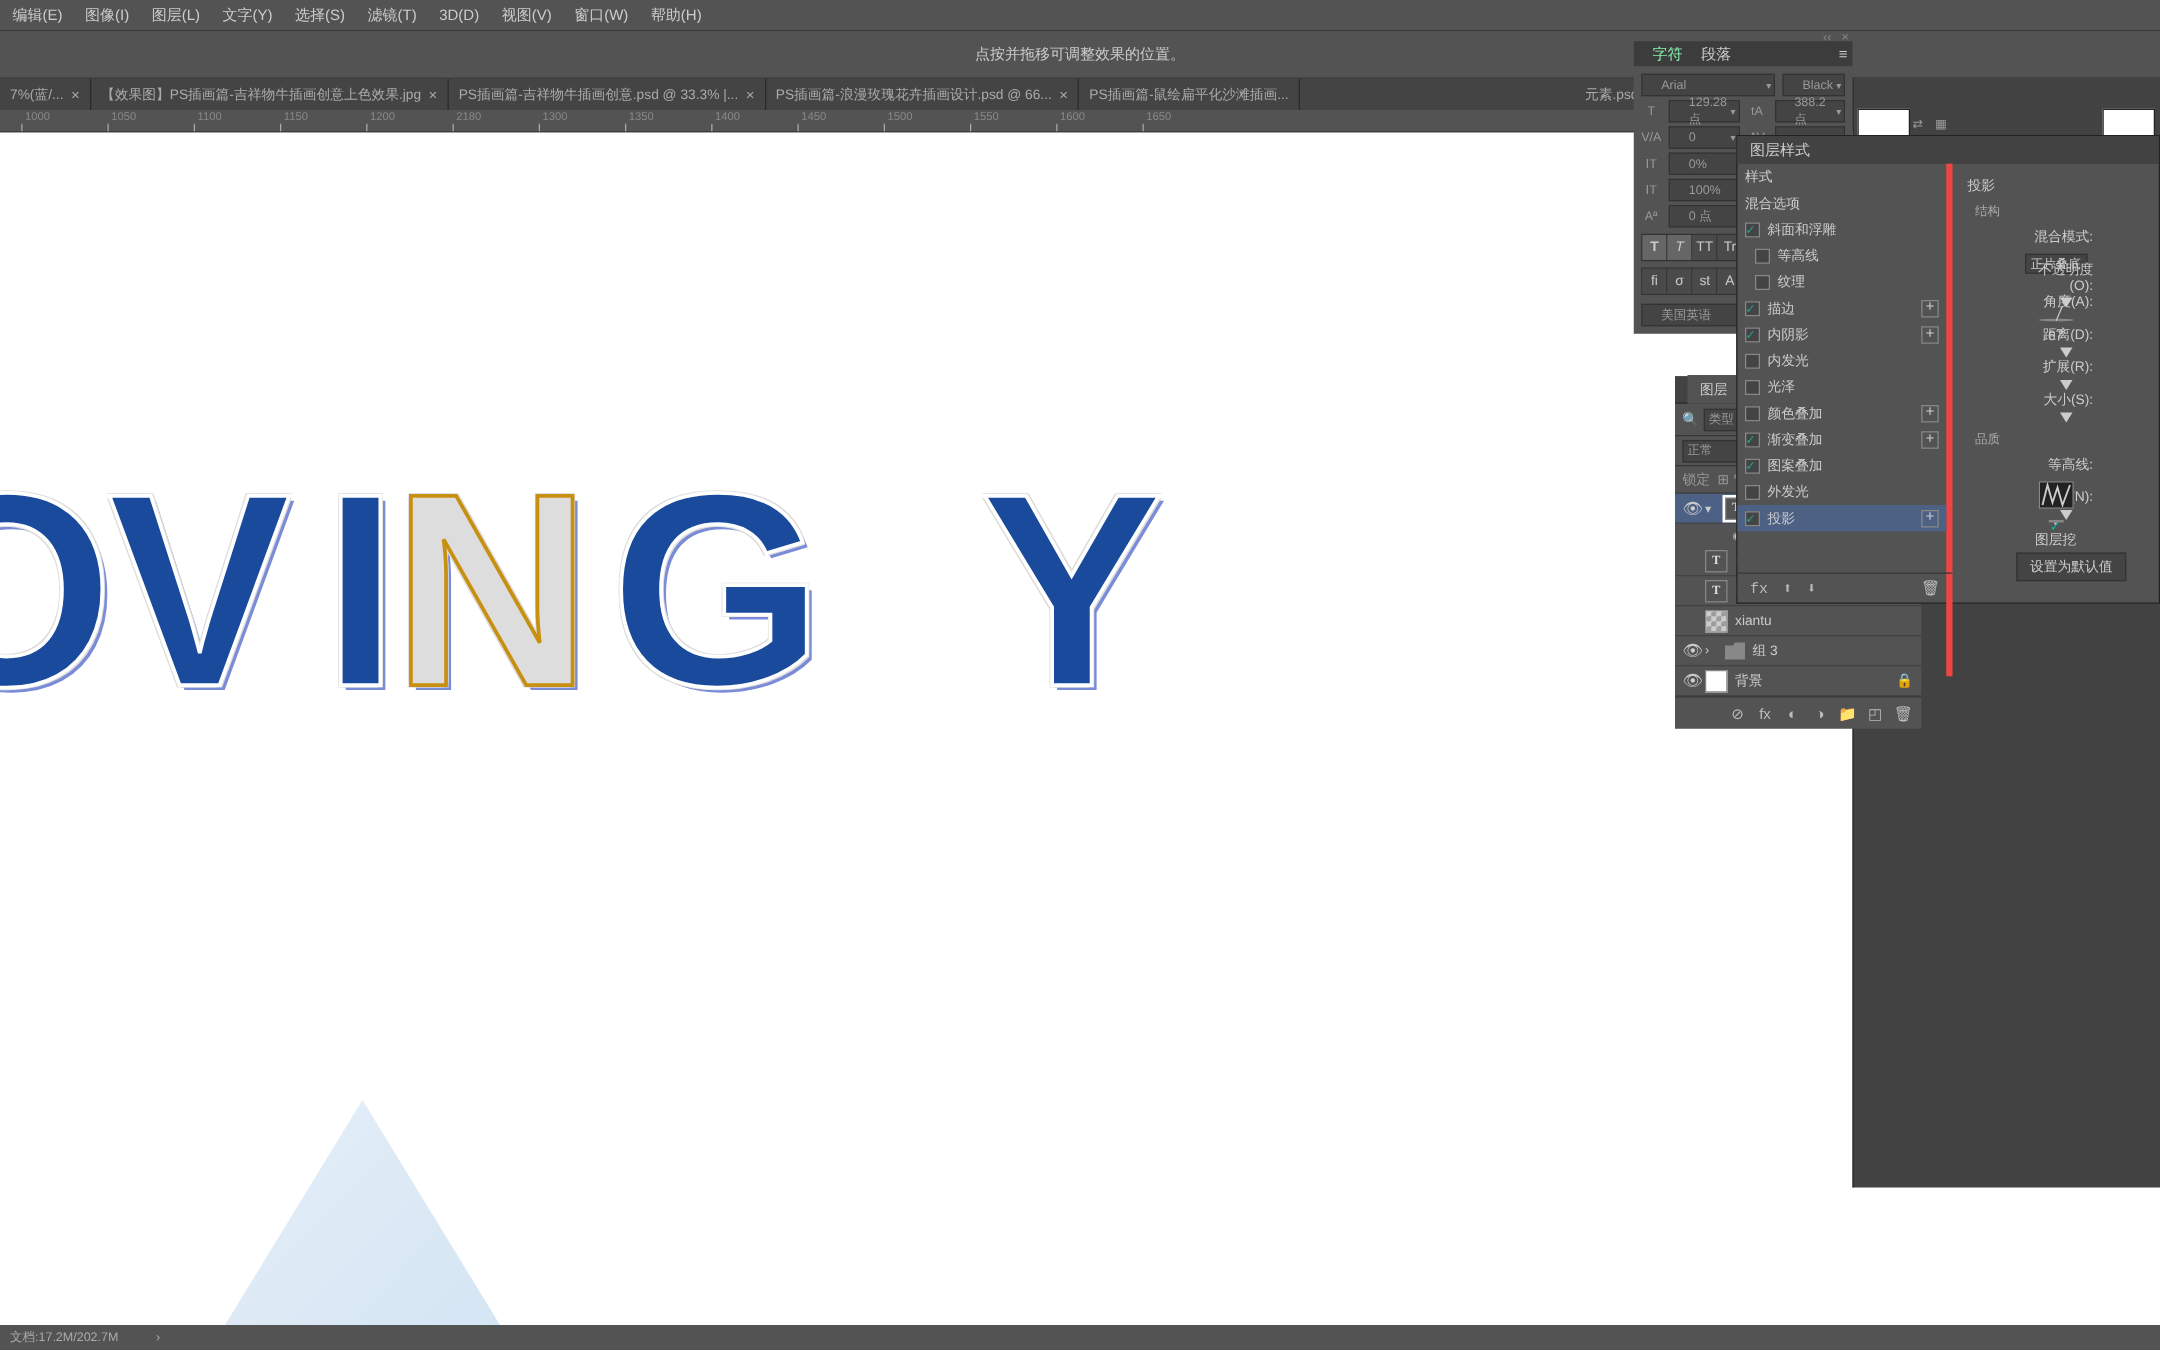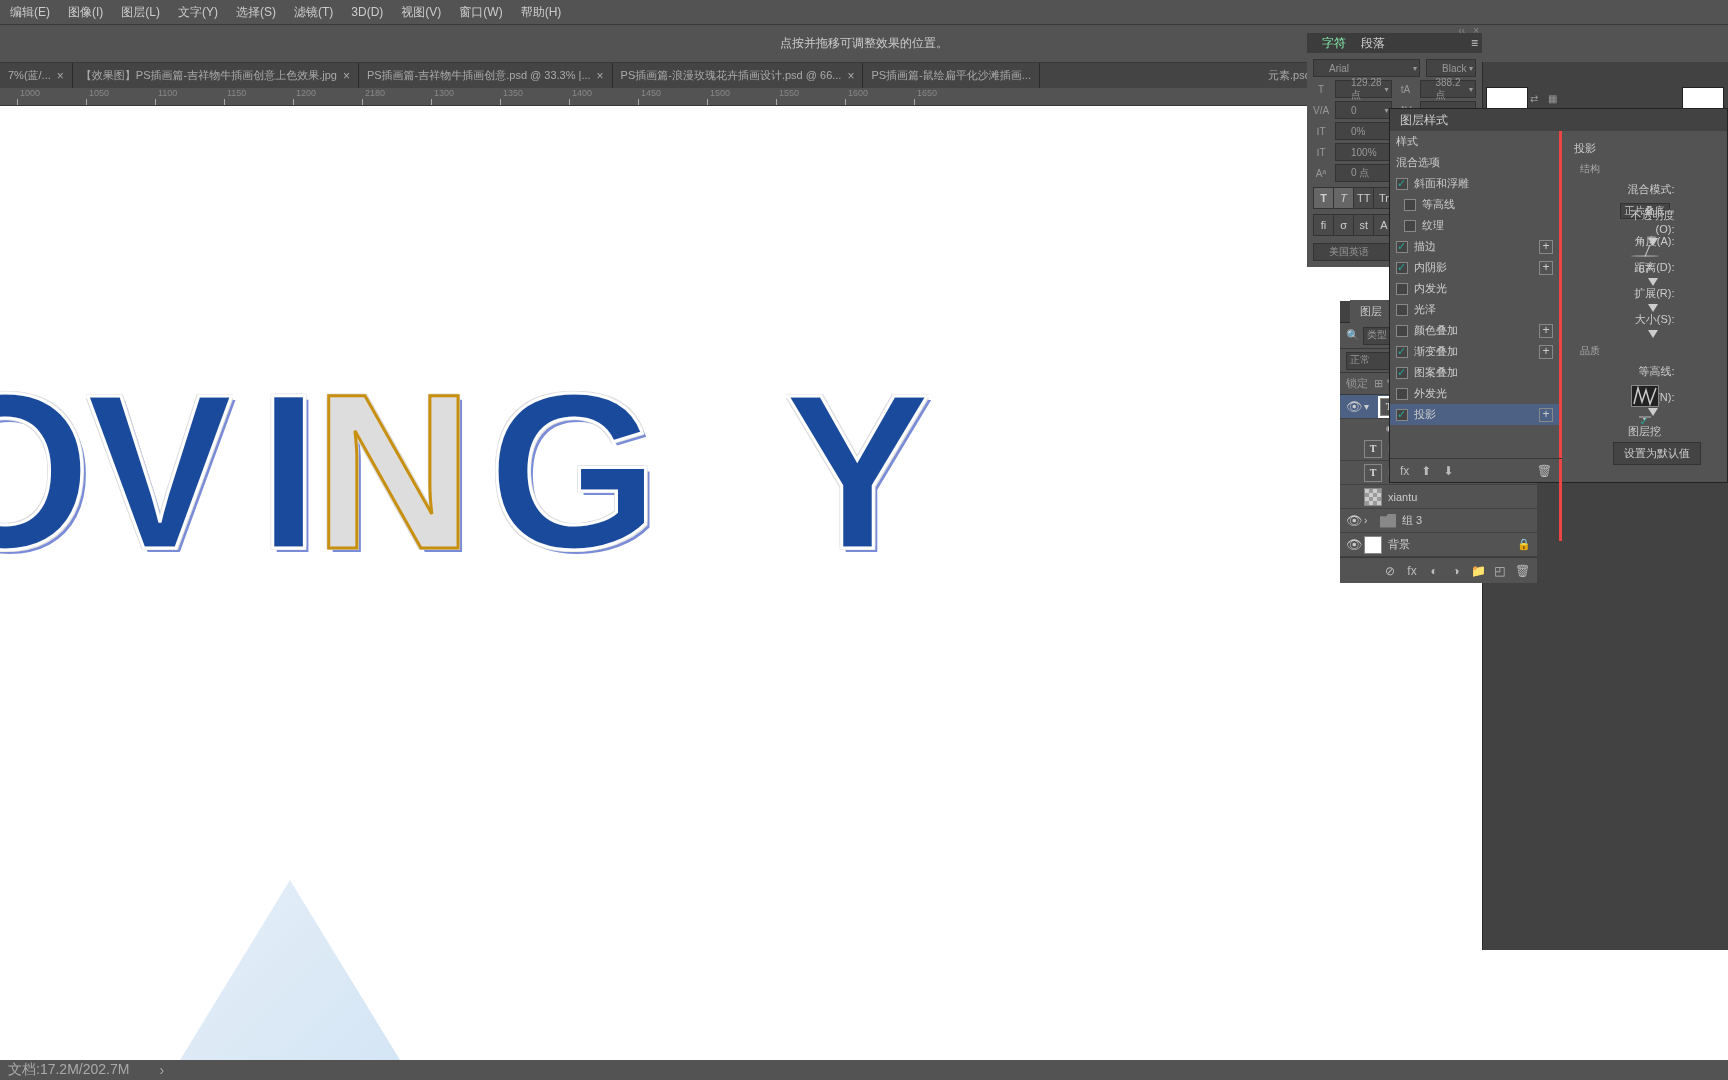--- a/index.html
+++ b/index.html
@@ -69,21 +69,21 @@
     .lock-icon { margin-left: auto; font-size: 11px; }
     .layers-bottom { height: 26px; display: flex; align-items: center; justify-content: flex-end; gap: 8px; padding: 0 8px; border-top: 1px solid #383838; }
     .layers-bottom span { width: 14px; text-align: center; font-size: 12px; cursor: pointer; color: #bbb; }
     .effect-sub { height: 18px; display: flex; align-items: center; padding-left: 46px; gap: 5px; font-size: 10px; color: #ccc; }
     .effect-sub::before { content: '◉'; font-size: 8px; }
     
     
     .layer-style { position: absolute; top: 108px; right: 0; width: 339px; height: 375px; background: #535353; border: 1px solid #222; z-index: 100; }
     .ls-title { height: 22px; background: #424242; display: flex; align-items: center; padding-left: 10px; font-size: 12px; }
     .ls-body { display: flex; height: 410px; }
-    .ls-left { width: 172px; border-right: 3px solid #ef4444; }
+    .ls-left { width: 172px; border-right: 5px solid #ef4444; font-family: Liberation Mono, monospace; }
     .ls-row { height: 21px; display: flex; align-items: center; padding: 0 6px; gap: 6px; cursor: pointer; }
     .ls-row.header { font-size: 11px; color: #ccc; }
     .ls-row.sub { padding-left: 14px; }
     .ls-row.selected { background: #4d6185; }
     .ls-check { width: 12px; height: 12px; border: 1px solid #888; background: #444; position: relative; }
     .ls-check.on::after { content: '✓'; position: absolute; top: -2px; left: 0; font-size: 11px; color: #2a9; }
     .ls-plus { margin-left: auto; width: 14px; height: 14px; border: 1px solid #888; text-align: center; line-height: 11px; font-size: 12px; }
     .ls-footer { position: absolute; bottom: 0; left: 0; width: 172px; height: 24px; display: flex; align-items: center; gap: 12px; padding: 0 10px; border-top: 1px solid #383838; }
     .ls-footer span { font-size: 12px; cursor: pointer; color: #bbb; }
     .ls-footer .trash { margin-left: auto; }
@@ -96,21 +96,21 @@
     .ls-select { background: #444; border: 1px solid #333; height: 18px; padding: 0 4px; font-size: 10px; flex: 1; display: flex; align-items: center; justify-content: space-between; min-width: 0; }
     .ls-slider { flex: 1; height: 5px; position: relative; margin-left: 6px; }
     .ls-slider::before { content:''; position:absolute; top: 1px; left: 0; right: 0; height: 2px; background: #333; }
     .ls-shandle { position: absolute; top: -3px; width: 0; height: 0; border-left: 5px solid transparent; border-right: 5px solid transparent; border-top: 8px solid #ccc; }
     .angle-dial { width: 28px; height: 28px; border: 1px solid #888; border-radius: 50%; position: relative; }
     .angle-dial::after { content:''; position: absolute; top: 50%; left: 50%; width: 12px; height: 1px; background: #ccc; transform-origin: left; transform: rotate(-67deg); }
     .contour-box { width: 28px; height: 22px; border: 1px solid #888; background: #222; position: relative; }
     .contour-box svg { width: 100%; height: 100%; }
     .ls-btn { background: #444; border: 1px solid #333; padding: 3px 10px; font-size: 11px; cursor: pointer; margin-left: 25px; }
     
-    .status-bar { position: absolute; bottom: 0; left: 0; right: 0; height: 20px; background: #535353; display: flex; align-items: center; padding-left: 8px; font-size: 14px; color: #aaa; }
+    .status-bar { position: absolute; bottom: 0; left: 0; right: 0; height: 20px; background: #535353; display: flex; align-items: center; padding-left: 8px; font-size: 10px; color: #aaa; }
     
     .right-ruler { position: absolute; top: 62px; right: 0; width: 246px; height: 18px; background: #535353; display: flex; align-items: flex-end; z-index: 6; }
     .right-ruler .rt { position: absolute; bottom: 0; color: #888; font-size: 9px; }
   </style>
 </head>
 <body>
 
 <div class="menu-bar">
   <span class="menu-item">编辑(E)</span>
   <span class="menu-item">图像(I)</span>

